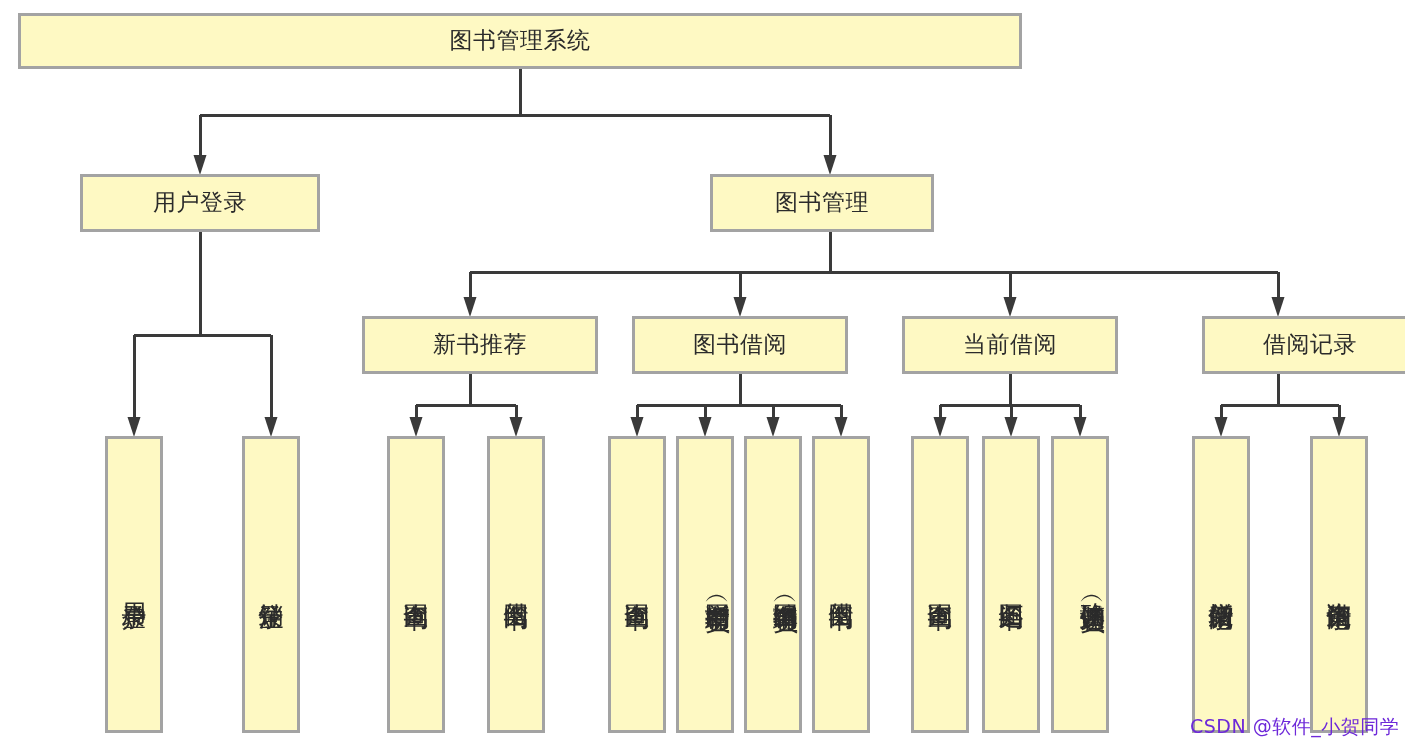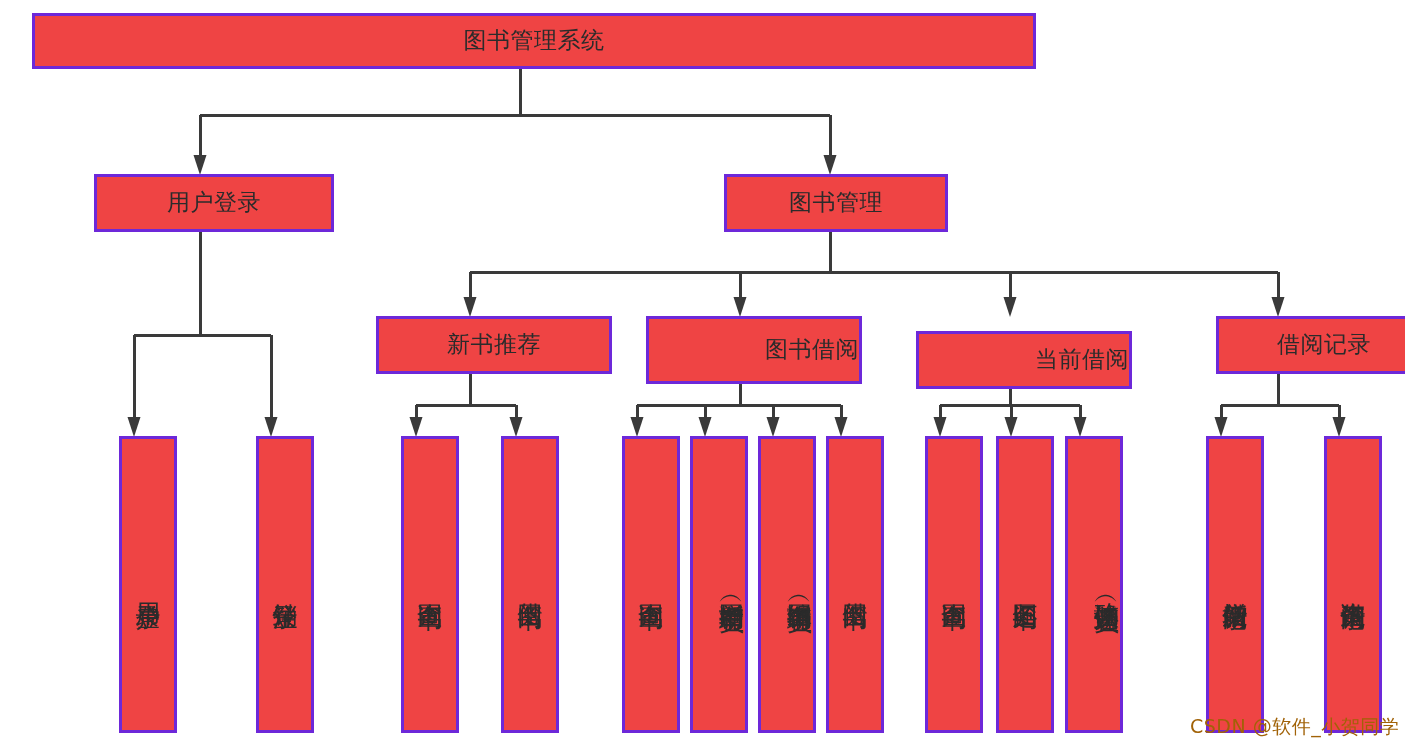--- a/index.html
+++ b/index.html
@@ -20,27 +20,26 @@
   svg.edges {
     position: absolute;
     left: 0;
     top: 0;
     width: 1405px;
     height: 747px;
   }
   .node {
     position: absolute;
     box-sizing: border-box;
-    border: 3px solid #6d28d9;
-    background: #ef4444;
+    border: 3px solid #a3a3a3;
+    background: #fef9c3;
     display: flex;
     align-items: center;
     justify-content: center;
     color: #2b2b2b;
-    margin-left: 14px;
   }
   .node.horiz {
     font-size: 23px;
     line-height: 1.1;
     letter-spacing: 0.5px;
     white-space: nowrap;
   }
   .node.vert {
     writing-mode: vertical-rl;
     text-orientation: upright;
@@ -53,21 +52,21 @@
   }
   .node.vert.centered {
     align-items: center;
     padding-top: 0;
   }
   .node-label {
     display: block;
   }
   .watermark {
     position: absolute;
-    color: #a16207;
+    color: #6d28d9;
     font-size: 19px;
     letter-spacing: 0.5px;
     white-space: nowrap;
     pointer-events: none;
     font-family: "DejaVu Sans", "Liberation Sans", sans-serif;
   }
 </style>
 </head>
 <body>
 
@@ -132,24 +131,24 @@
       </div>
       <div class="node horiz" style="left: 80px; top: 174px; width: 240px; height: 58px;">
         <span class="node-label">用户登录</span>
       </div>
       <div class="node horiz" style="left: 710px; top: 174px; width: 224px; height: 58px;">
         <span class="node-label">图书管理</span>
       </div>
       <div class="node horiz" style="left: 362px; top: 316px; width: 236px; height: 58px;">
         <span class="node-label">新书推荐</span>
       </div>
-      <div class="node horiz" style="left: 632px; top: 316px; width: 216px; height: 68px; justify-content: flex-end;">
+      <div class="node horiz" style="left: 632px; top: 316px; width: 216px; height: 58px;">
         <span class="node-label">图书借阅</span>
       </div>
-      <div class="node horiz" style="left: 902px; top: 331px; width: 216px; height: 58px; justify-content: flex-end;">
+      <div class="node horiz" style="left: 902px; top: 316px; width: 216px; height: 58px;">
         <span class="node-label">当前借阅</span>
       </div>
       <div class="node horiz" style="left: 1202px; top: 316px; width: 216px; height: 58px;">
         <span class="node-label">借阅记录</span>
       </div>
       <div class="node vert centered" style="left: 105px; top: 436px; width: 58px; height: 297px;">
         <span class="node-label">用户登录</span>
       </div>
       <div class="node vert centered" style="left: 242px; top: 436px; width: 58px; height: 297px;">
         <span class="node-label">注销登录</span>

